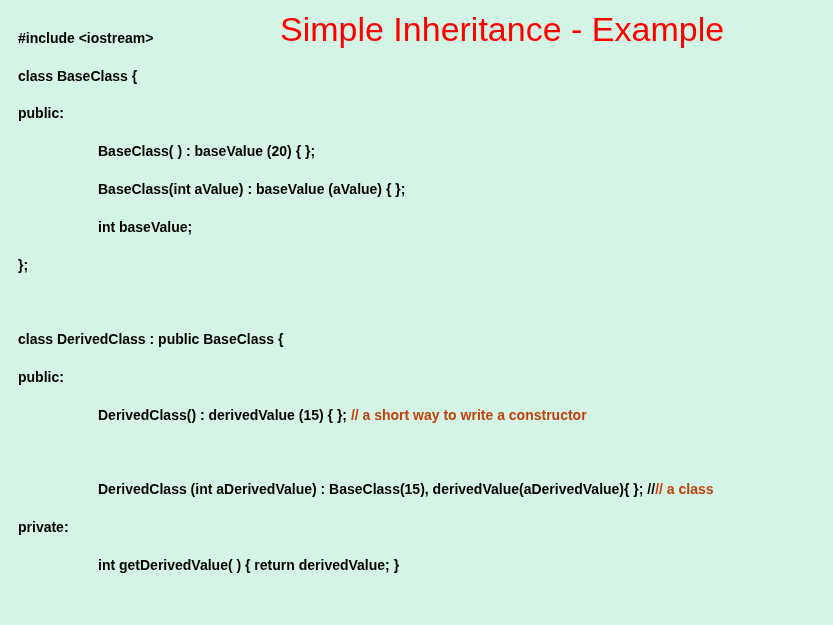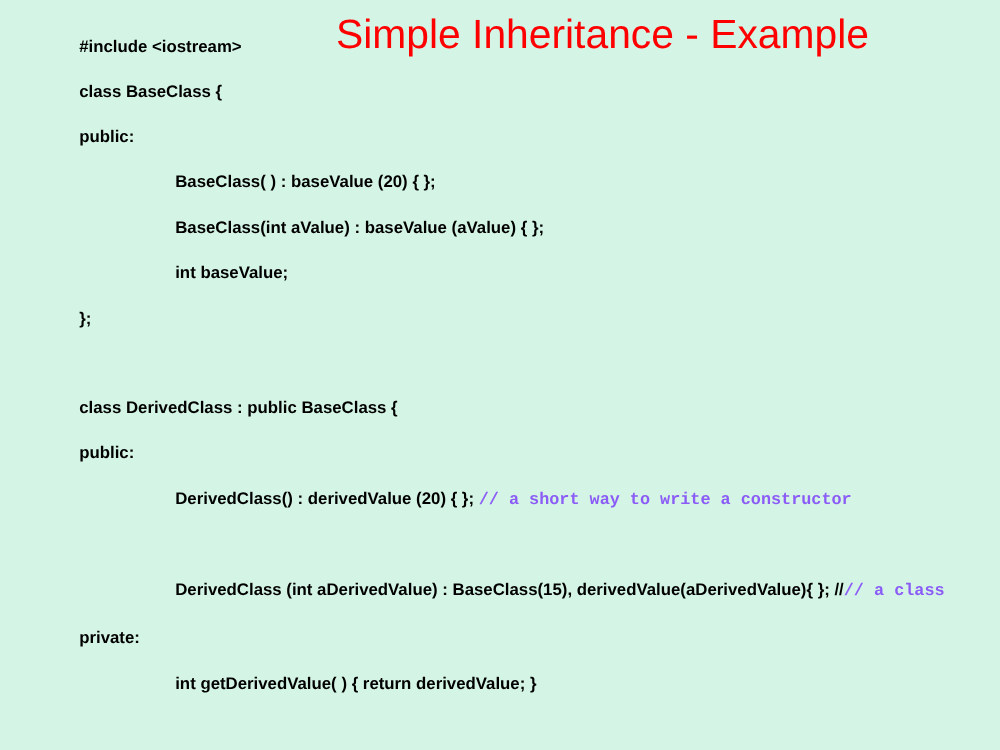--- a/index.html
+++ b/index.html
@@ -28,46 +28,44 @@
       top: 10px;
       left: 18px;
       right: 18px;
       font-weight: bold;
       line-height: 1.35;
       white-space: pre;
     }
     .line {
       display: block;
       min-height: 18px;
-      margin-left: 48px;
     }
     .comment-blue {
-      color: #8b5cf6;
-      font-family: Liberation Mono, monospace;
+      color: #c2410c;
     }
     .indent1 { padding-left: 80px; }
     .blank { height: 18px; display: block; }
   </style>
 </head>
 <body>
 
 <div class="title">Simple Inheritance - Example</div>
 
 <div class="code-block">
 <span class="line">#include &lt;iostream&gt;</span>
 <span class="line">class BaseClass {</span>
 <span class="line">public:</span>
 <span class="line indent1">BaseClass( ) : baseValue (20) { };</span>
 <span class="line indent1">BaseClass(int aValue) : baseValue (aValue) { };</span>
 <span class="line indent1">int baseValue;</span>
 <span class="line">};</span>
 <span class="blank"></span>
 <span class="line">class DerivedClass : public BaseClass {</span>
 <span class="line">public:</span>
-<span class="line indent1"><span>DerivedClass() : derivedValue (20) { }; </span><span class="comment-blue">// a short way to write a constructor</span></span>
+<span class="line indent1"><span>DerivedClass() : derivedValue (15) { }; </span><span class="comment-blue">// a short way to write a constructor</span></span>
 <span class="blank"></span>
 <span class="line indent1"><span>DerivedClass (int aDerivedValue) : BaseClass(15), derivedValue(aDerivedValue){ }; //</span><span class="comment-blue">// a class</span></span>
 <span class="line">private:</span>
 <span class="line indent1">int getDerivedValue( ) { return derivedValue; }</span>
 
 
 
 
 
 

